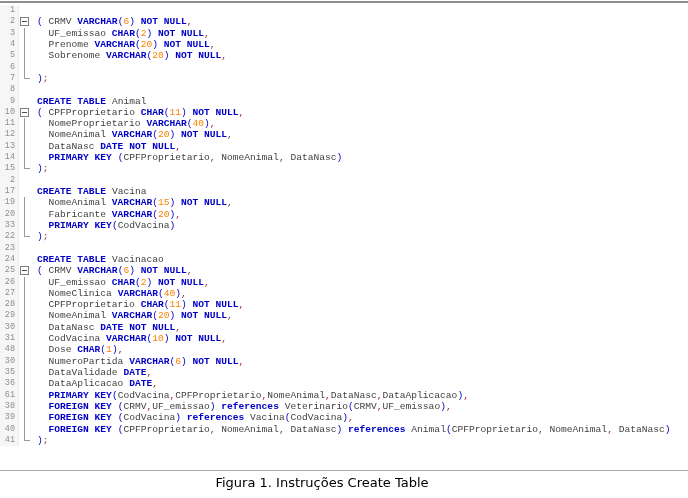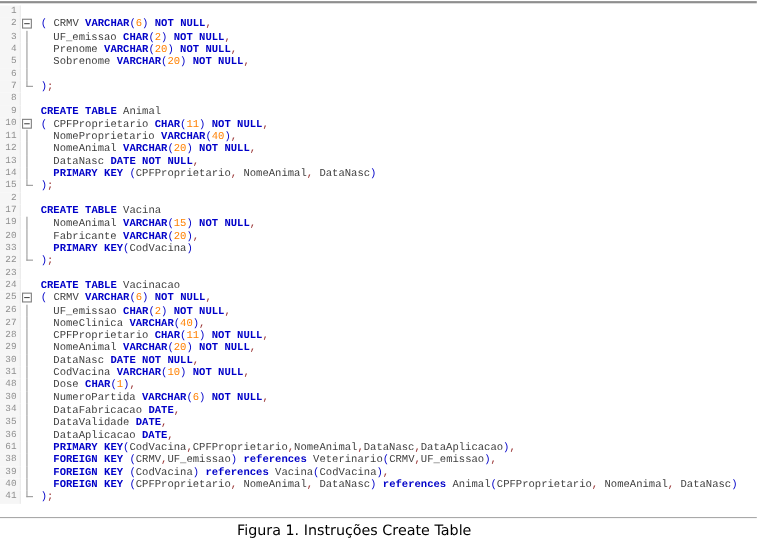--- a/index.html
+++ b/index.html
@@ -230,25 +230,20 @@
       <div class="ln">48</div>
       <div class="fold line"></div>
       <div class="code">  <span class="tk-i">Dose</span> <span class="tk-k">CHAR</span><span class="tk-p">(</span><span class="tk-n">1</span><span class="tk-p">)</span><span class="tk-s">,</span></div>
     </div>
     <div class="row">
       <div class="ln">30</div>
       <div class="fold line"></div>
       <div class="code">  <span class="tk-i">NumeroPartida</span> <span class="tk-k">VARCHAR</span><span class="tk-p">(</span><span class="tk-n">6</span><span class="tk-p">)</span> <span class="tk-k">NOT</span> <span class="tk-k">NULL</span><span class="tk-s">,</span></div>
     </div>
     <div class="row">
-      <div class="ln">34</div>
-      <div class="fold line"></div>
-      <div class="code">  <span class="tk-i">DataFabricacao</span> <span class="tk-k">DATE</span><span class="tk-s">,</span></div>
-    </div>
-    <div class="row">
       <div class="ln">35</div>
       <div class="fold line"></div>
       <div class="code">  <span class="tk-i">DataValidade</span> <span class="tk-k">DATE</span><span class="tk-s">,</span></div>
     </div>
     <div class="row">
       <div class="ln">36</div>
       <div class="fold line"></div>
       <div class="code">  <span class="tk-i">DataAplicacao</span> <span class="tk-k">DATE</span><span class="tk-s">,</span></div>
     </div>
     <div class="row">

